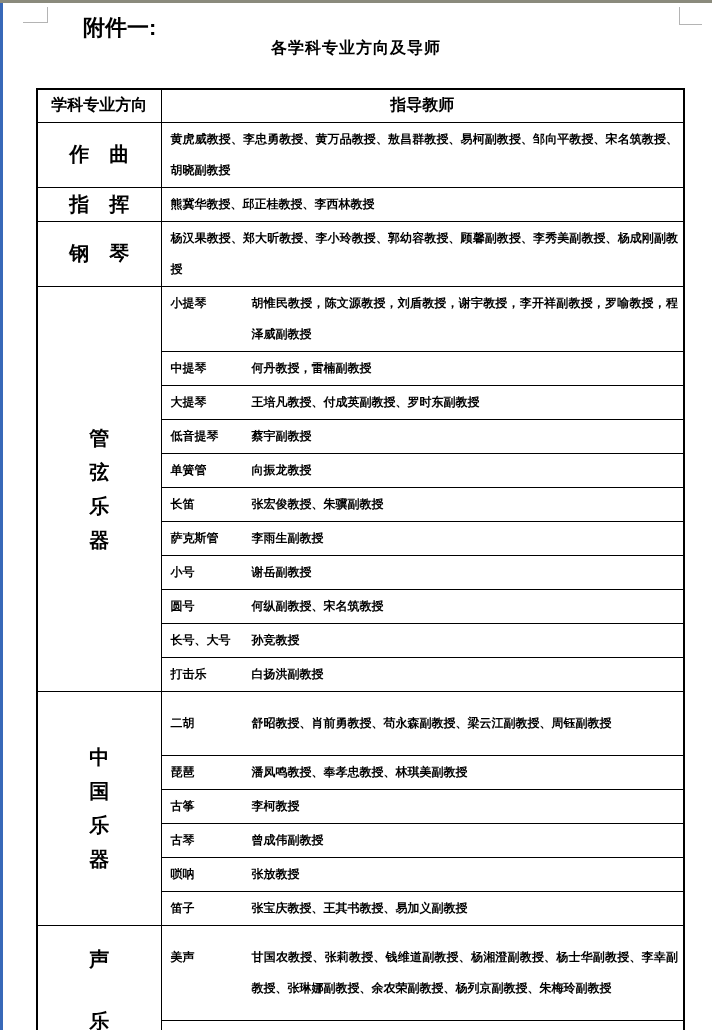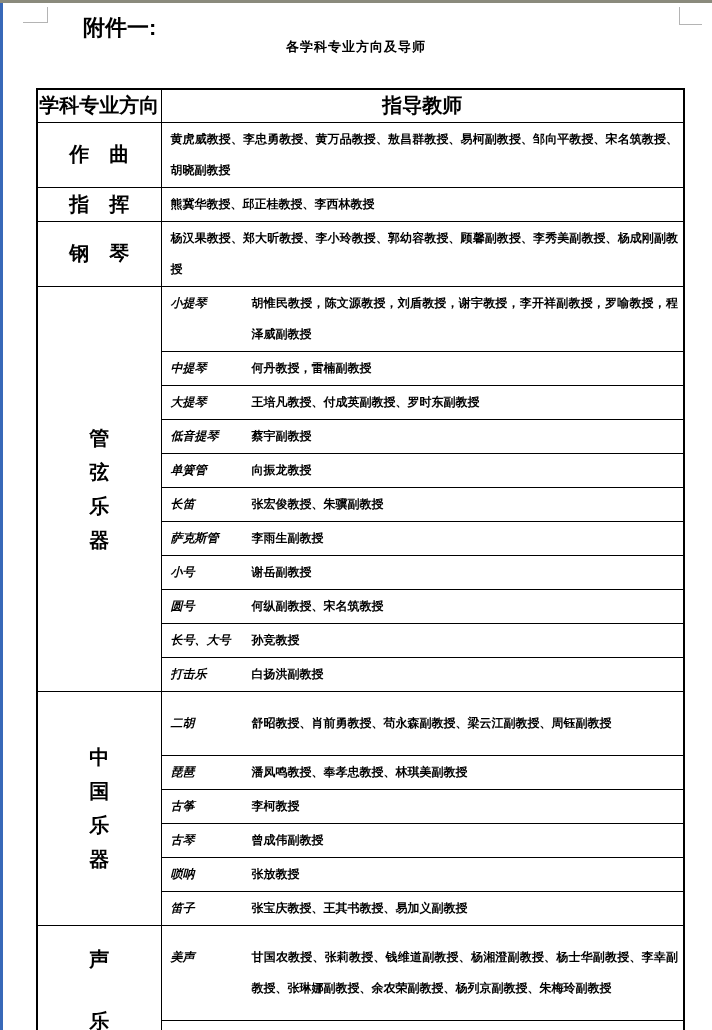--- a/index.html
+++ b/index.html
@@ -9,32 +9,32 @@
     font-family:"Liberation Sans", sans-serif; font-weight:bold; color:#000;
   }
   .top-strip { position:absolute; top:0; left:0; width:712px; height:3px; background:#8a8a7c; }
   .left-strip { position:absolute; top:3px; left:0; width:3px; height:1027px; background:#3868b8; }
   .cropmark-tl { position:absolute; left:23px; top:7px; width:25px; height:16px;
                  border-right:1px solid #b4b4b4; border-bottom:1px solid #b4b4b4; }
   .cropmark-tr { position:absolute; left:679px; top:7px; width:23px; height:18px;
                  border-left:1px solid #b4b4b4; border-bottom:1px solid #b4b4b4; }
   .attachment { position:absolute; left:55px; top:13px; font-size:22px;padding-left:28px; }
   .doc-title  { position:absolute; left:0; top:38px; width:712px; text-align:center;
-                font-size:13px; letter-spacing:1px; }
+                font-size:16px; letter-spacing:1px; }
   table.main {
     position:absolute; left:36px; top:88px; width:649px;
     border-collapse:collapse; table-layout:fixed; border:2px solid #000;
   }
   td { border:1px solid #000; font-size:12px; vertical-align:middle; overflow:hidden; }
   col.c1 { width:124px; }
-  .hdr   { text-align:center; font-size:20px; }
+  .hdr   { text-align:center; font-size:16px; }
   .cat   { text-align:center; font-size:20px; }
   .names { padding:1px 5px 1px 9px; line-height:31px; text-align:justify; }
   .subrow  { display:flex; align-items:flex-start; }
-  .sublabel{ flex:0 0 auto; min-width:81px; line-height:30px;font-style:italic; }
+  .sublabel{ flex:0 0 auto; min-width:81px; line-height:30px; }
   .subnames{ flex:1 1 auto; line-height:31px; text-align:justify; }
   .vchars div { line-height:34px; }
   .vchars.wide div { line-height:62px; }
   tr.h33{height:33px} tr.h30{height:30px} tr.h32{height:32px} tr.h62{height:62px}
   tr.h64{height:64px} tr.h65{height:65px} tr.h95{height:95px}
 </style>
 </head>
 <body>
 
 <div class="top-strip"></div>

